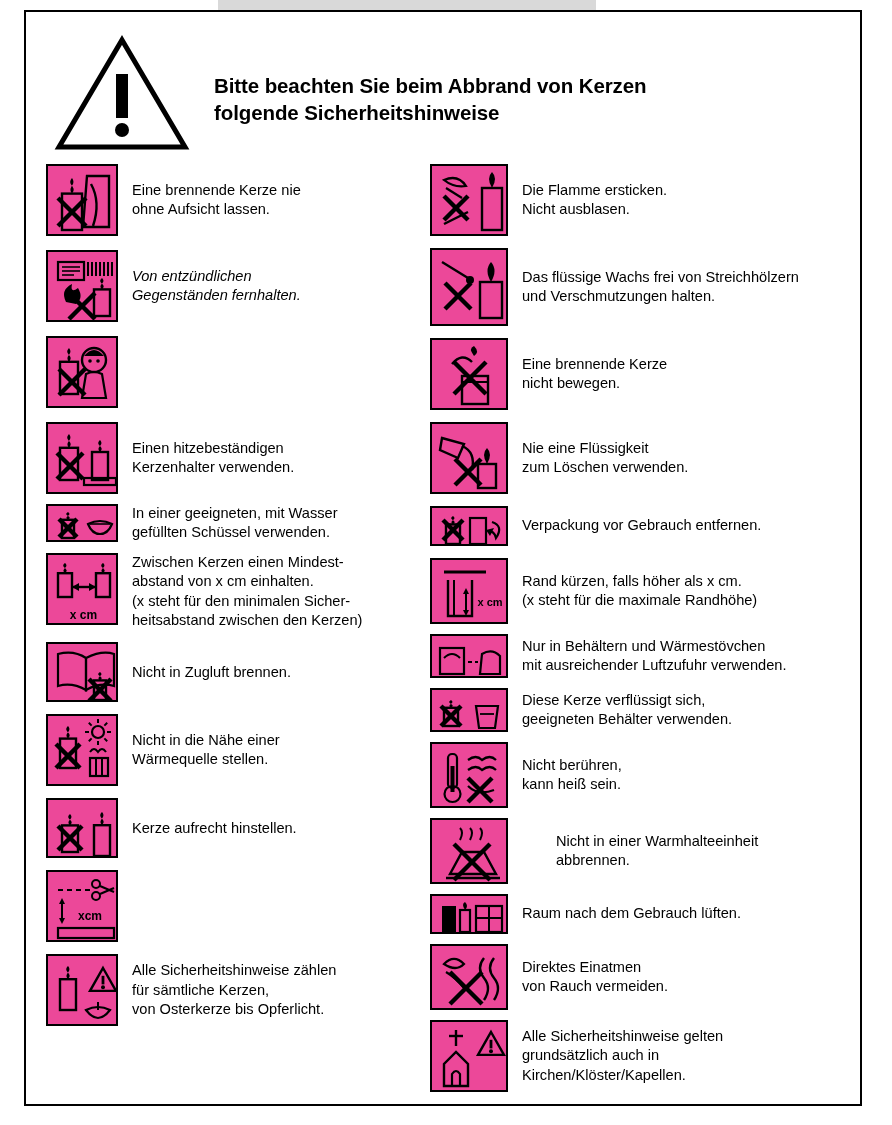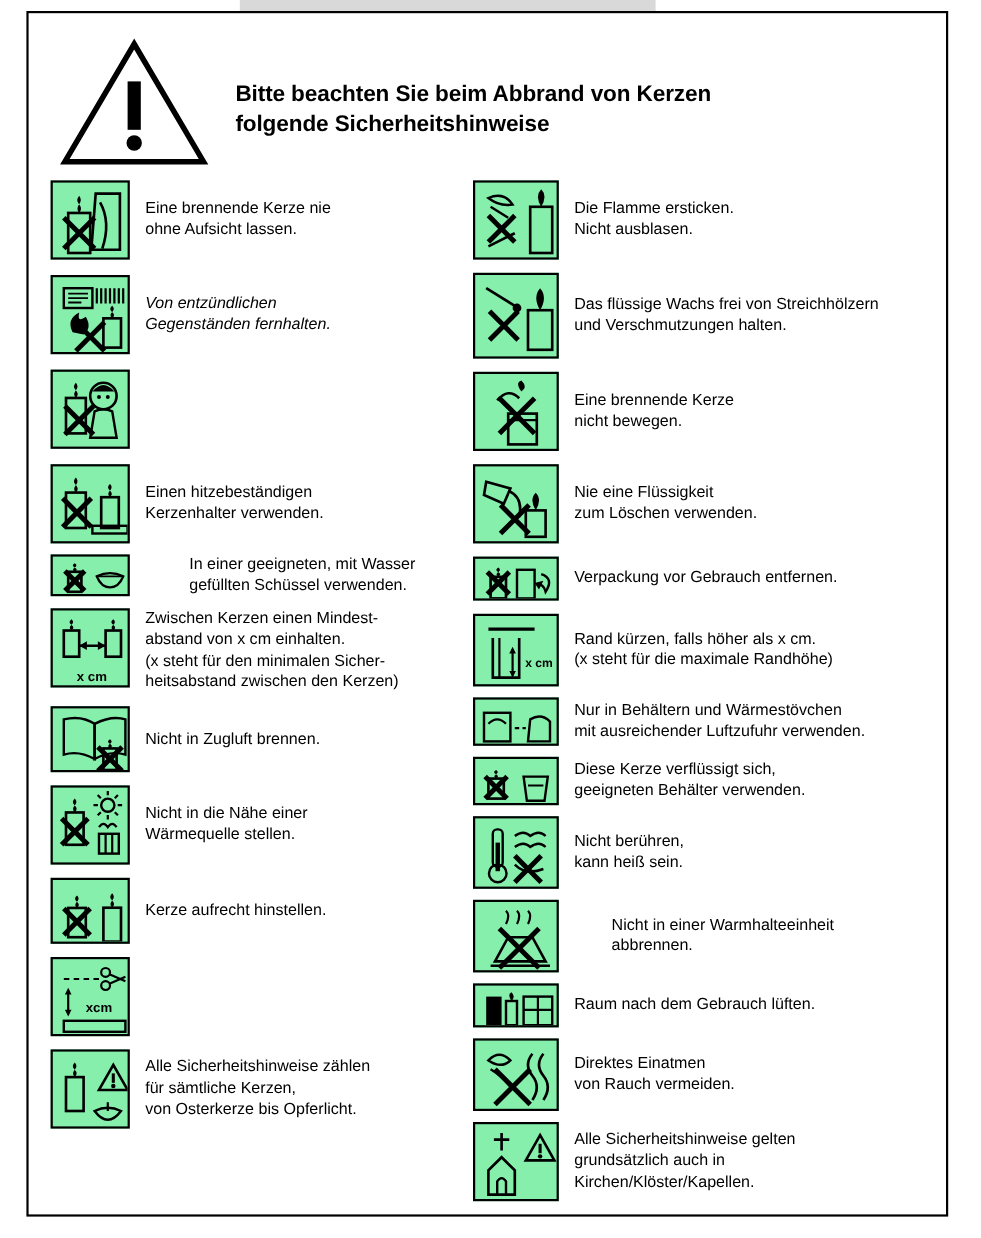--- a/index.html
+++ b/index.html
@@ -38,21 +38,21 @@
   .col-right{left:404px;width:410px;}
   .row{
     position:relative;
     display:flex;
     align-items:flex-start;
   }
   .pic{
     flex:0 0 auto;
     border:2.5px solid #000;
     box-sizing:border-box;
-    background:#86efac;
+    background:#ec4899;
     position:relative;
     overflow:hidden;
   }
   .pic svg{display:block;position:absolute;left:0;top:0;}
   .txt{
     font-size:14.6px;
     line-height:1.33;
     padding-left:14px;
     white-space:pre-line;
   }
@@ -145,21 +145,21 @@
             <rect x="42" y="26" width="16" height="28" fill="none" stroke="#000" stroke-width="2.4"></rect>
             <path d="M50 26 C45 20.4 55 19.6 50 14 C44 19.6 56 20.4 50 26 Z" fill="#000"></path>
             <rect x="34" y="52" width="32" height="7" fill="none" stroke="#000" stroke-width="2.2"></rect>
             <line x1="7" y1="27" x2="33" y2="53" stroke="#000" stroke-width="4.5"></line>
             <line x1="33" y1="27" x2="7" y2="53" stroke="#000" stroke-width="4.5"></line>
           </svg>
         </div>
         <div class="txt" style="padding-top: 16.6px;">Einen hitzebeständigen
 Kerzenhalter verwenden.</div>
       </div>
-      <div class="row" style="margin-bottom: 10px; gap: 40px;">
+      <div class="row" style="margin-bottom: 10px;">
         <div class="pic" style="width: 72px; height: 38px;">
           <svg width="67" height="33" viewBox="0 0 67 33" style="left: 2px; top: 2px;">
             <rect x="12" y="11.8" width="12" height="18.2" fill="none" stroke="#000" stroke-width="2.4"></rect>
             <path d="M18 11.8 C13 8.16 23 7.640000000000001 18 4 C12 7.640000000000001 24 8.16 18 11.8 Z" fill="#000"></path>
             <line x1="9" y1="11" x2="27" y2="29" stroke="#000" stroke-width="4.5"></line>
             <line x1="27" y1="11" x2="9" y2="29" stroke="#000" stroke-width="4.5"></line>
             <path d="M38 16 q12 -6 24 0 q-4 10 -12 10 q-8 0 -12 -10 Z" fill="none" stroke="#000" stroke-width="2.2"></path>
             <line x1="40" y1="16" x2="60" y2="16" stroke="#000" stroke-width="1.6"></line>
           </svg>
         </div>

